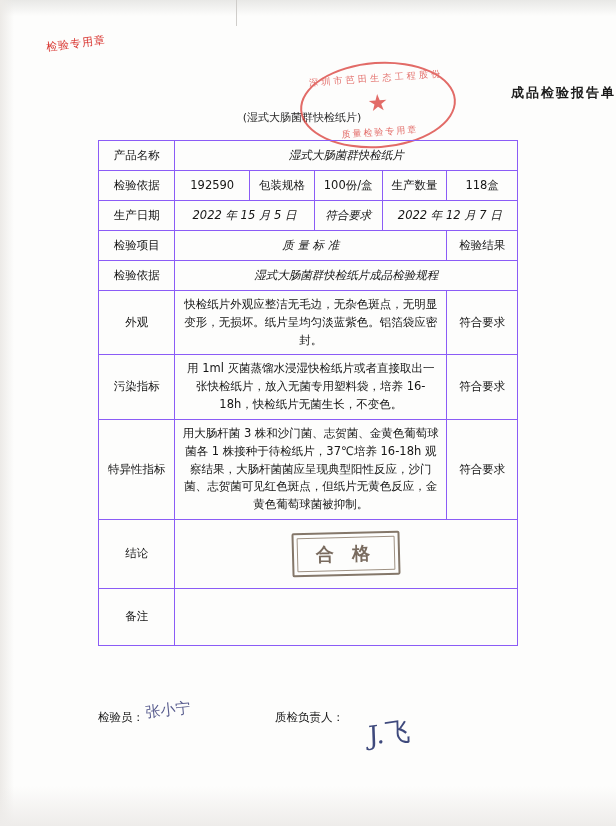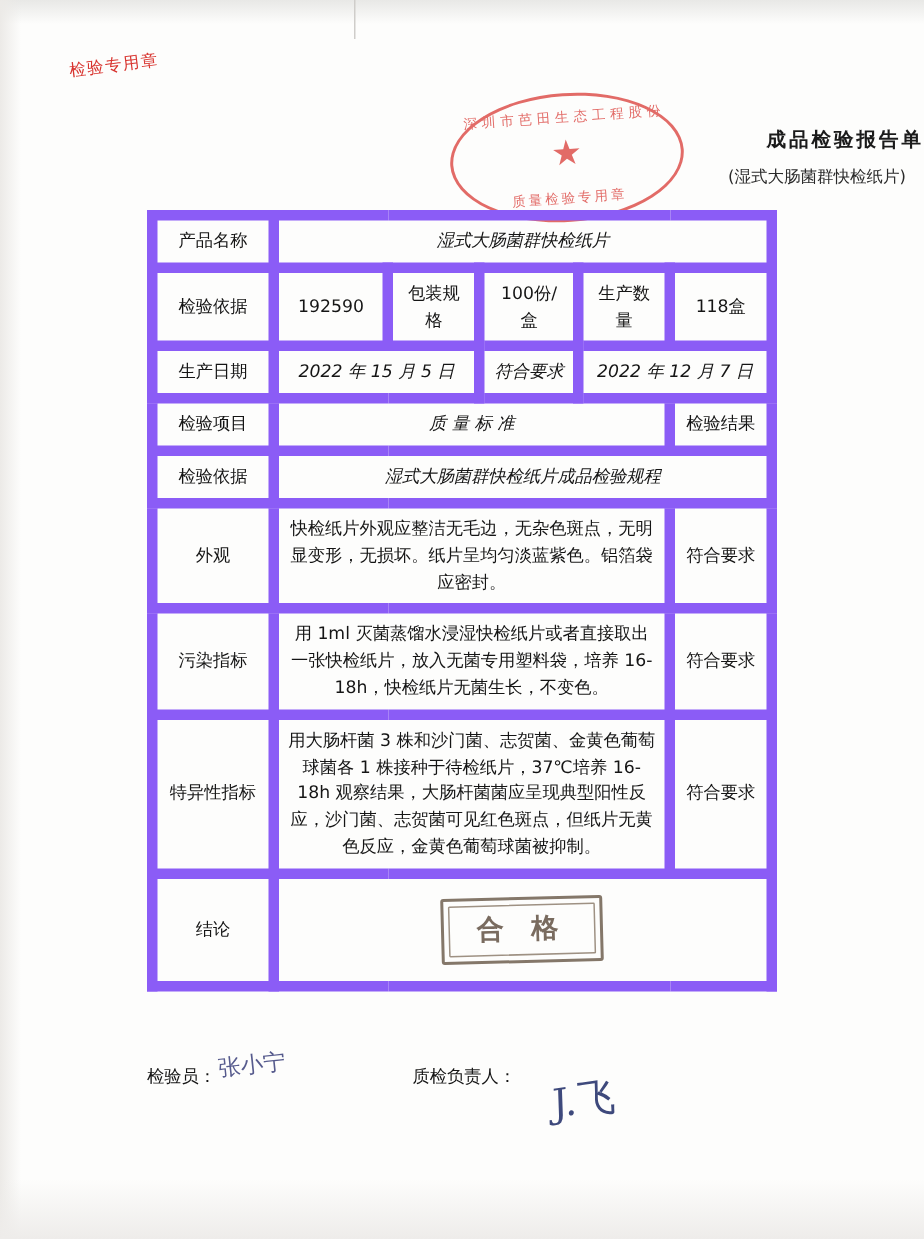--- a/index.html
+++ b/index.html
@@ -52,21 +52,21 @@
     font-family: "DejaVu Serif", "Liberation Serif", serif;
     font-weight: bold;
     font-size: 13px;
     letter-spacing: 2px;
     color: #1b1b1b;
   }
   .subtitle {
     position: absolute;
     top: 110px;
     left: 0; right: 12px;
-    text-align: right;
+    text-align: center;
     font-size: 11px;
     color: #2a2a2a;
   }
 
   
   .stamp {
     position: absolute;
     left: 300px;
     top: 62px;
     width: 152px;
@@ -124,21 +124,21 @@
   table.report {
     position: absolute;
     left: 98px;
     top: 140px;
     width: 420px;
     border-collapse: collapse;
     font-size: 11.5px;
     color: #151515;
   }
   table.report td {
-    border: 7px solid #8b5cf6;
+    border: 1px solid #8b5cf6;
     padding: 5px 6px;
     vertical-align: middle;
     line-height: 1.55;
     text-align: center;
   }
   .lbl {
     width: 66px;
     text-align: center;
     white-space: nowrap;
   }
@@ -295,20 +295,24 @@
         <td class="res-col">符合要求</td>
       </tr>
 
       <tr>
         <td class="lbl">结论</td>
         <td class="concl-cell" colspan="5">
           <div class="concl-stamp">合 格</div>
         </td>
       </tr>
 
+      <tr>
+        <td class="lbl">备注</td>
+        <td class="remark-cell" colspan="5"></td>
+      </tr>
     </tbody>
   </table>
 
   <div class="footer">
     <span class="f-left">检验员：</span>
     <span class="sig-insp">张小宁</span>
     <span class="f-right">质检负责人：</span>
     <span class="sig-qc">J.飞</span>
   </div>
 

